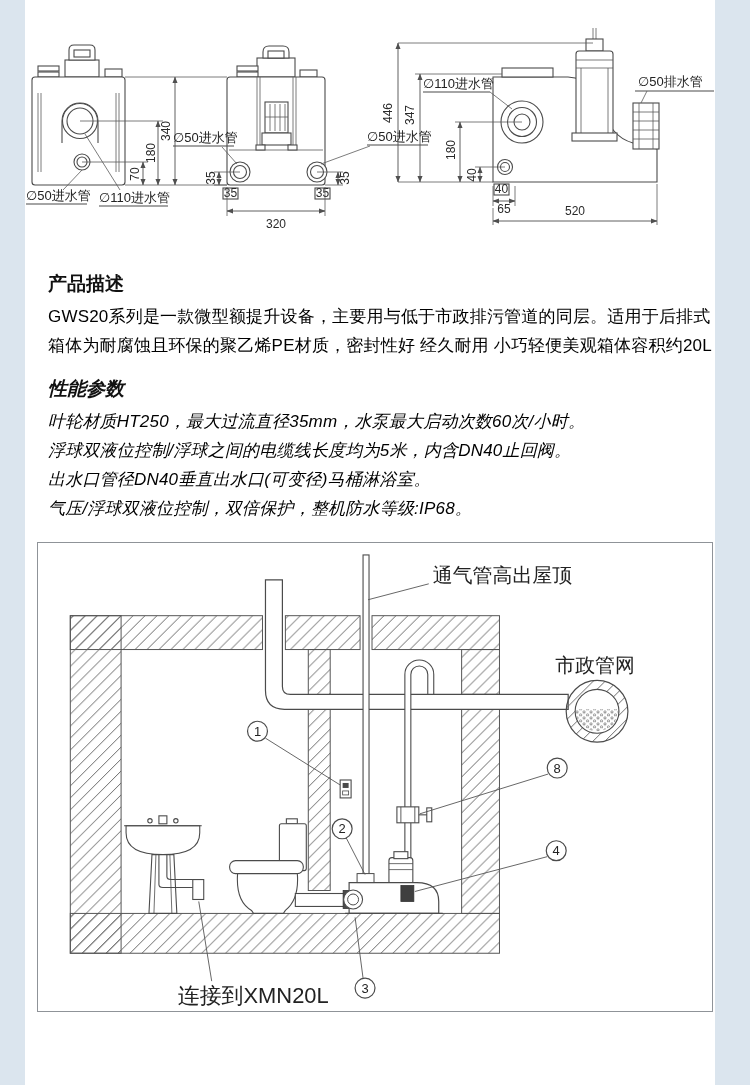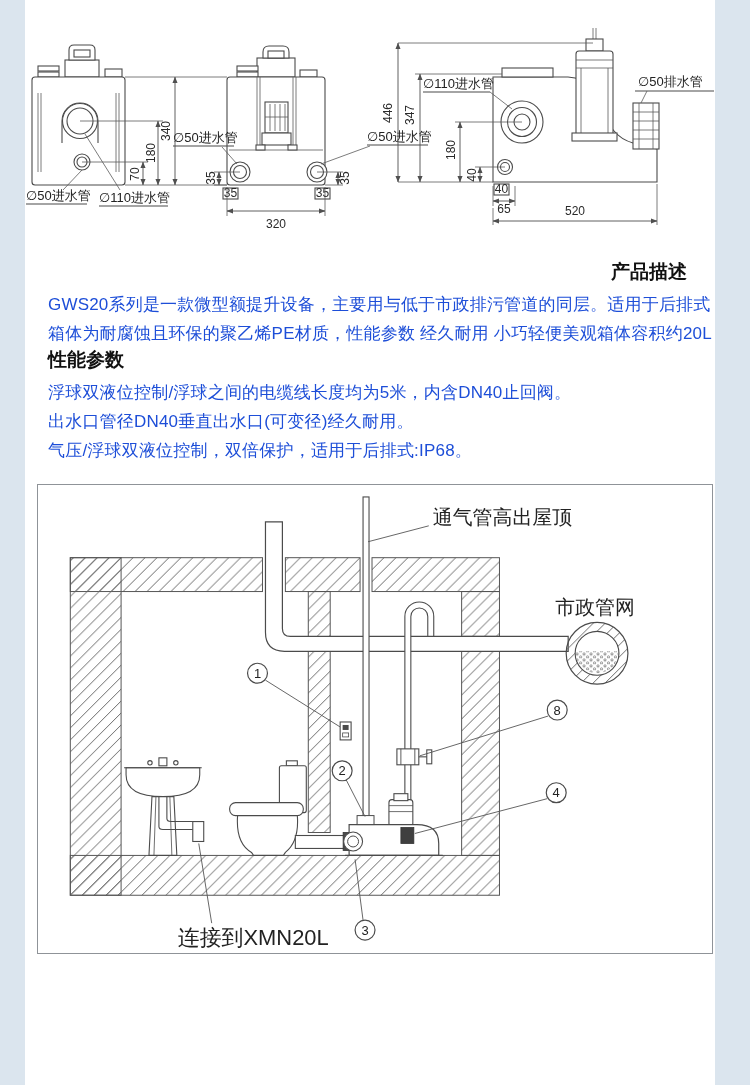--- a/index.html
+++ b/index.html
@@ -15,25 +15,25 @@
   }
   svg{display:block;}
   svg text{fill:#222;}
   .drawings-svg{margin:0;}
   .textblock{padding:0 28px 0 23px;}
   .section-heading{
     font-size:19px;font-weight:bold;color:#111;
     margin:0 0 7px 0;line-height:23px;
   }
   .bodyline{
-    font-size:17px;color:#1d4ed8;margin:0;line-height:29px;
+    font-size:17px;color:#000000;margin:0;line-height:29px;
     letter-spacing:0.2px;white-space:nowrap;
   }
-  .desc-section{margin-top:8px;text-align:right;}
-  .params-section{}
+  .desc-section{margin-top:20px;}
+  .params-section{margin-top:17px;font-style:italic;}
   .diagram-wrap{margin:19px 0 0 12px;}
   .diagram-box{
     width:674px;height:468px;border:1px solid #8f9398;background:#fff;
   }
   
   .ln{stroke:#4b4b4b;stroke-width:1.1;fill:none;}
   .lnthin{stroke:#5a5a5a;stroke-width:0.8;fill:none;}
   .fillw{fill:#ffffff;stroke:#4b4b4b;stroke-width:1.1;}
   .dim{stroke:#4f4f4f;stroke-width:0.9;fill:none;}
   .dimtxt{font-size:12px;fill:#2a2a2a;}
@@ -184,28 +184,29 @@
       <line class="lnthin" x1="465" y1="92" x2="487" y2="109"></line>
       <text class="lbltxt" font-size="13.5" x="613" y="86">∅50排水管</text>
       <line class="ln" x1="610" y1="91" x2="689" y2="91"></line>
       <line class="lnthin" x1="622" y1="91" x2="616" y2="103"></line>
     </g>
   </svg>
 
   <section class="textblock desc-section">
     <h2 class="section-heading">产品描述</h2>
     <p class="bodyline">GWS20系列是一款微型额提升设备，主要用与低于市政排污管道的同层。适用于后排式</p>
-    <p class="bodyline">箱体为耐腐蚀且环保的聚乙烯PE材质，性能参数 经久耐用 小巧轻便美观箱体容积约20L</p>
+    <p class="bodyline">箱体为耐腐蚀且环保的聚乙烯PE材质，密封性好 经久耐用 小巧轻便美观箱体容积约20L</p>
   </section>
 
   <section class="textblock params-section">
     <h2 class="section-heading">性能参数</h2>
+    <p class="bodyline">叶轮材质HT250，最大过流直径35mm，水泵最大启动次数60次/小时。</p>
     <p class="bodyline">浮球双液位控制/浮球之间的电缆线长度均为5米，内含DN40止回阀。</p>
-    <p class="bodyline">出水口管径DN40垂直出水口(可变径)经久耐用。</p>
-    <p class="bodyline">气压/浮球双液位控制，双倍保护，适用于后排式:IP68。</p>
+    <p class="bodyline">出水口管径DN40垂直出水口(可变径)马桶淋浴室。</p>
+    <p class="bodyline">气压/浮球双液位控制，双倍保护，整机防水等级:IP68。</p>
   </section>
 
   <div class="diagram-wrap">
     <div class="diagram-box">
       <svg width="674" height="468" viewBox="0 0 676 470">
         <defs>
           <pattern id="hatch" width="12" height="12" patternUnits="userSpaceOnUse">
             <path d="M0,12 L12,0 M-3,3 L3,-3 M9,15 L15,9" stroke="#6a6a6a" stroke-width="1"></path>
           </pattern>
           <pattern id="dots" width="7" height="6" patternUnits="userSpaceOnUse">

